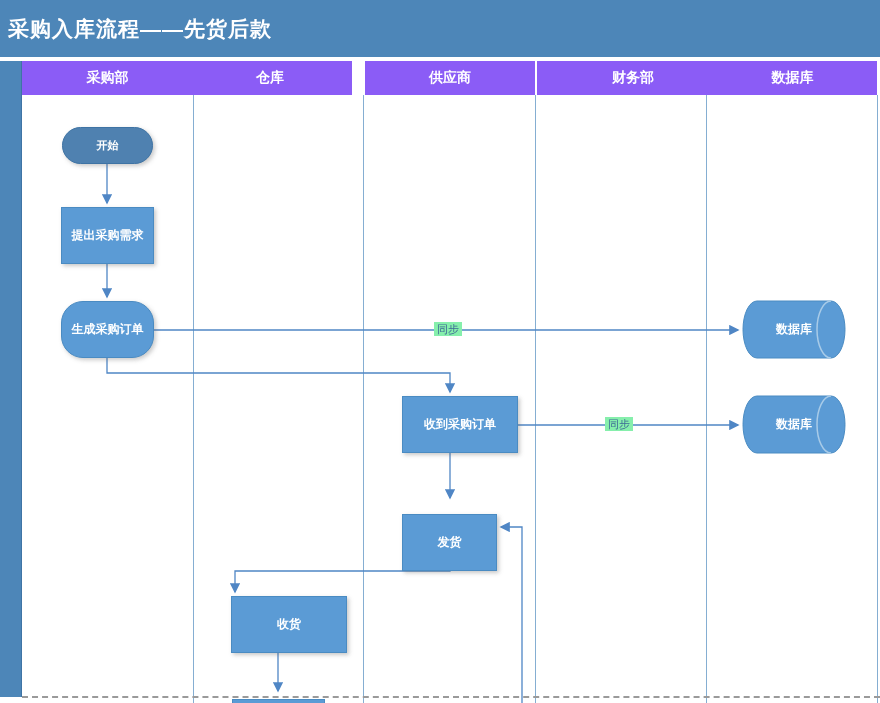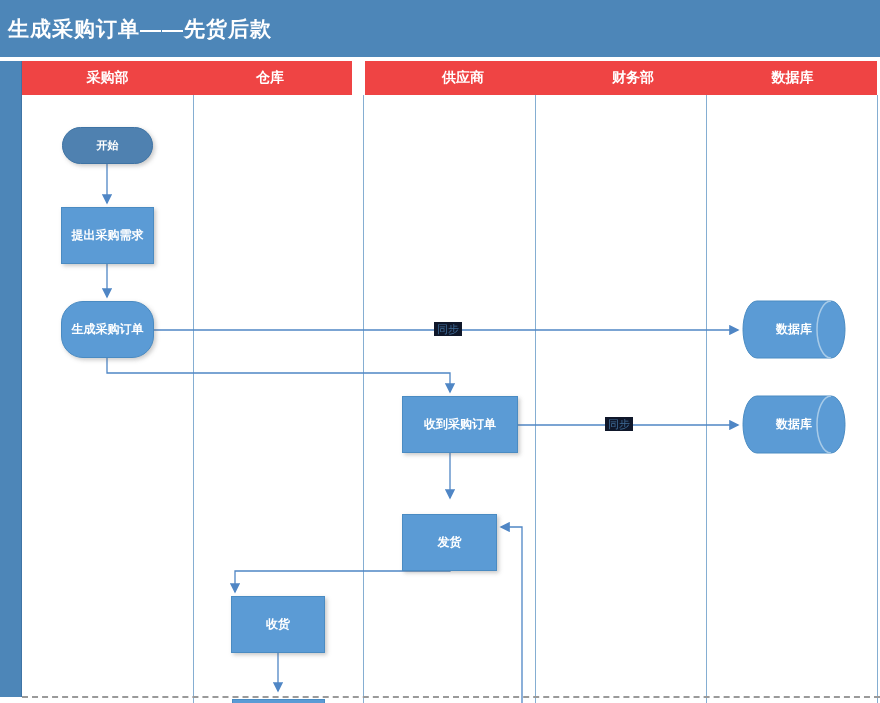--- a/index.html
+++ b/index.html
@@ -14,21 +14,21 @@
     display:flex;align-items:center;
   }
   .title-bar .title-text{
     color:#fff;font-size:21px;font-weight:bold;padding-left:8px;letter-spacing:1px;
   }
   .side-bar{
     position:absolute;left:0;top:61px;width:22px;height:636px;background:#4d86b8;
     border-right:1px solid #3f74a5;box-sizing:border-box;
   }
   .lane-header{
-    position:absolute;top:61px;height:34px;background:#ef4444;
+    position:absolute;top:61px;height:34px;background:#8b5cf6;
     color:#fff;font-size:14px;font-weight:bold;
     display:flex;align-items:center;justify-content:center;
   }
   .lane-divider{
     position:absolute;top:95px;width:1px;height:608px;background:#85aed2;
   }
   .page-break{
     position:absolute;left:22px;top:696px;width:858px;height:0;
     border-top:2px dashed #9a9a9a;
   }
@@ -40,39 +40,39 @@
     box-shadow:2px 2px 4px rgba(100,100,100,.35);
   }
   .node.start{
     background:#4f81b0;border:1px solid #3e73a4;border-radius:19px;font-size:11px;
   }
   .cyl-label{
     position:absolute;color:#fff;font-size:12px;font-weight:bold;
     display:flex;align-items:center;justify-content:center;pointer-events:none;
   }
   .edge-label{
-    position:absolute;background:#0f172a;color:#3e6a96;font-size:11px;
+    position:absolute;background:#86efac;color:#3e6a96;font-size:11px;
     padding:0 3px;line-height:14px;
   }
   .connector-layer{position:absolute;left:0;top:0;pointer-events:none;}
 </style>
 </head>
 <body>
 
 <div class="canvas">
 
   <div class="title-bar">
-    <span class="title-text">生成采购订单——先货后款</span>
+    <span class="title-text">采购入库流程——先货后款</span>
   </div>
 
   <div class="side-bar"></div>
 
   <div class="lane-header" style="left:22px;width:171px;">采购部</div>
   <div class="lane-header" style="left:188px;width:164px;">仓库</div>
-  <div class="lane-header" style="left:365px;width:170px;padding-left:13px;">供应商</div>
+  <div class="lane-header" style="left:365px;width:170px;">供应商</div>
   <div class="lane-header" style="left:537px;width:192px;">财务部</div>
   <div class="lane-header" style="left:708px;width:169px;">数据库</div>
 
   <div class="lane-divider" style="left:193px;"></div>
   <div class="lane-divider" style="left:363px;"></div>
   <div class="lane-divider" style="left:535px;"></div>
   <div class="lane-divider" style="left:706px;"></div>
   <div class="lane-divider" style="left:877px;"></div>
 
   <svg class="connector-layer" width="880" height="703" viewBox="0 0 880 703">
@@ -114,21 +114,21 @@
   <div class="node start" style="left:62px;top:127px;width:91px;height:37px;">开始</div>
 
   <div class="node" style="left:61px;top:207px;width:93px;height:57px;">提出采购需求</div>
 
   <div class="node" style="left:61px;top:301px;width:93px;height:57px;border-radius:22px;">生成采购订单</div>
 
   <div class="node" style="left:402px;top:396px;width:116px;height:57px;">收到采购订单</div>
 
   <div class="node" style="left:402px;top:514px;width:95px;height:57px;">发货</div>
 
-  <div class="node" style="left:231px;top:596px;width:94px;height:57px;">收货</div>
+  <div class="node" style="left:231px;top:596px;width:116px;height:57px;">收货</div>
 
   <div class="node" style="left:232px;top:699px;width:93px;height:12px;box-shadow:none;"></div>
 
   <div class="cyl-label" style="left:743px;top:301px;width:102px;height:57px;">数据库</div>
   <div class="cyl-label" style="left:743px;top:396px;width:102px;height:57px;">数据库</div>
 
   <div class="edge-label" style="left:434px;top:322px;">同步</div>
   <div class="edge-label" style="left:605px;top:417px;">同步</div>
 
   <div class="page-break"></div>

